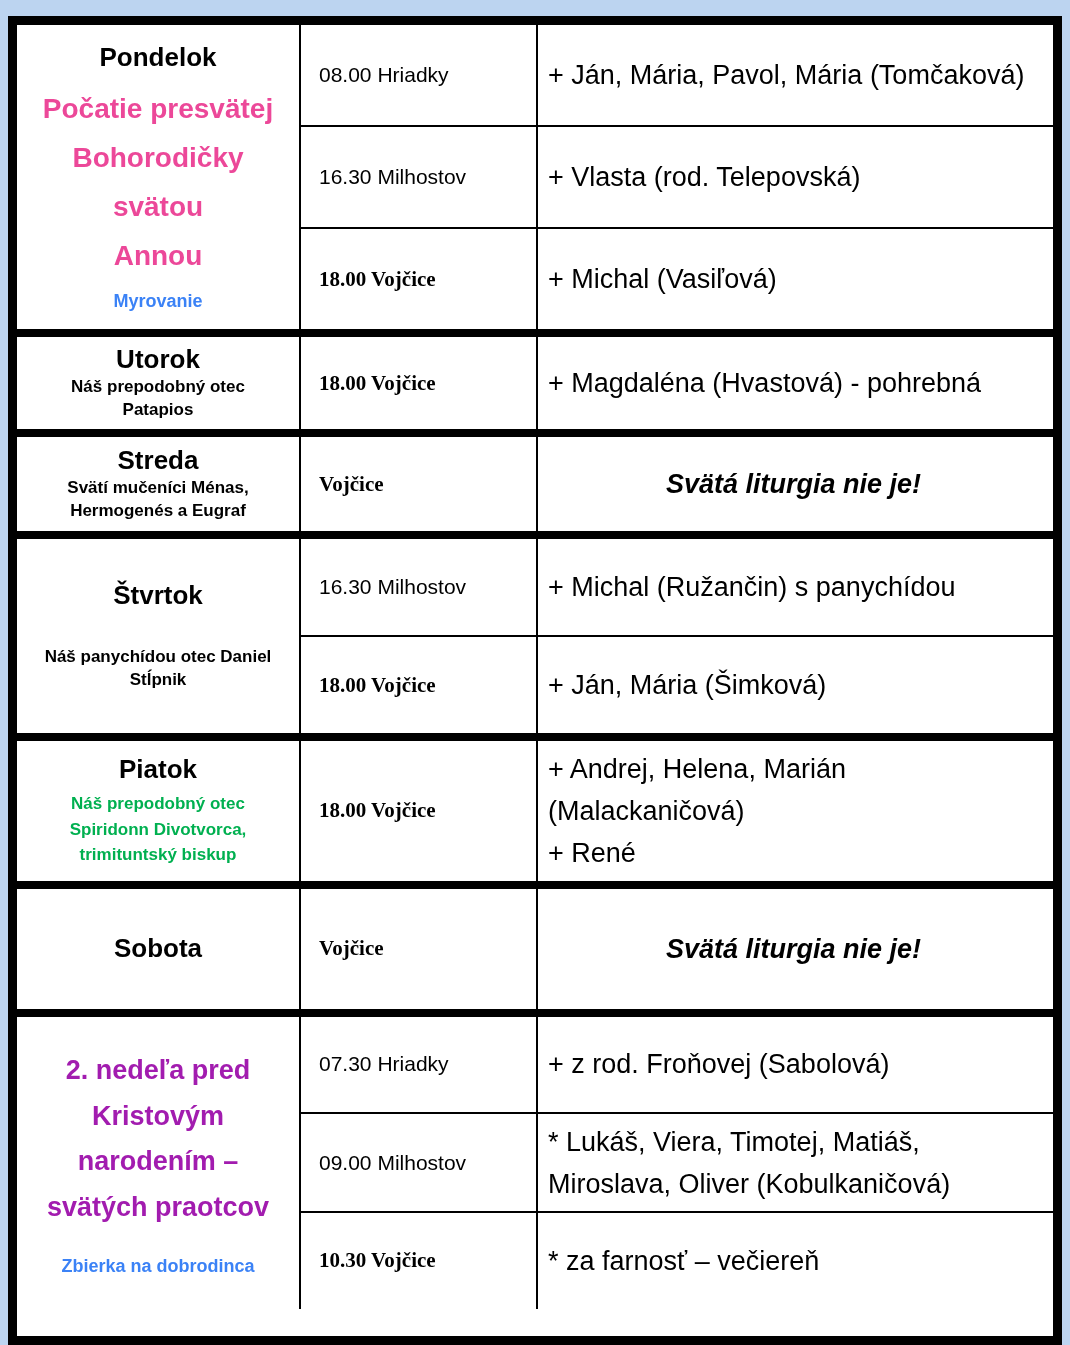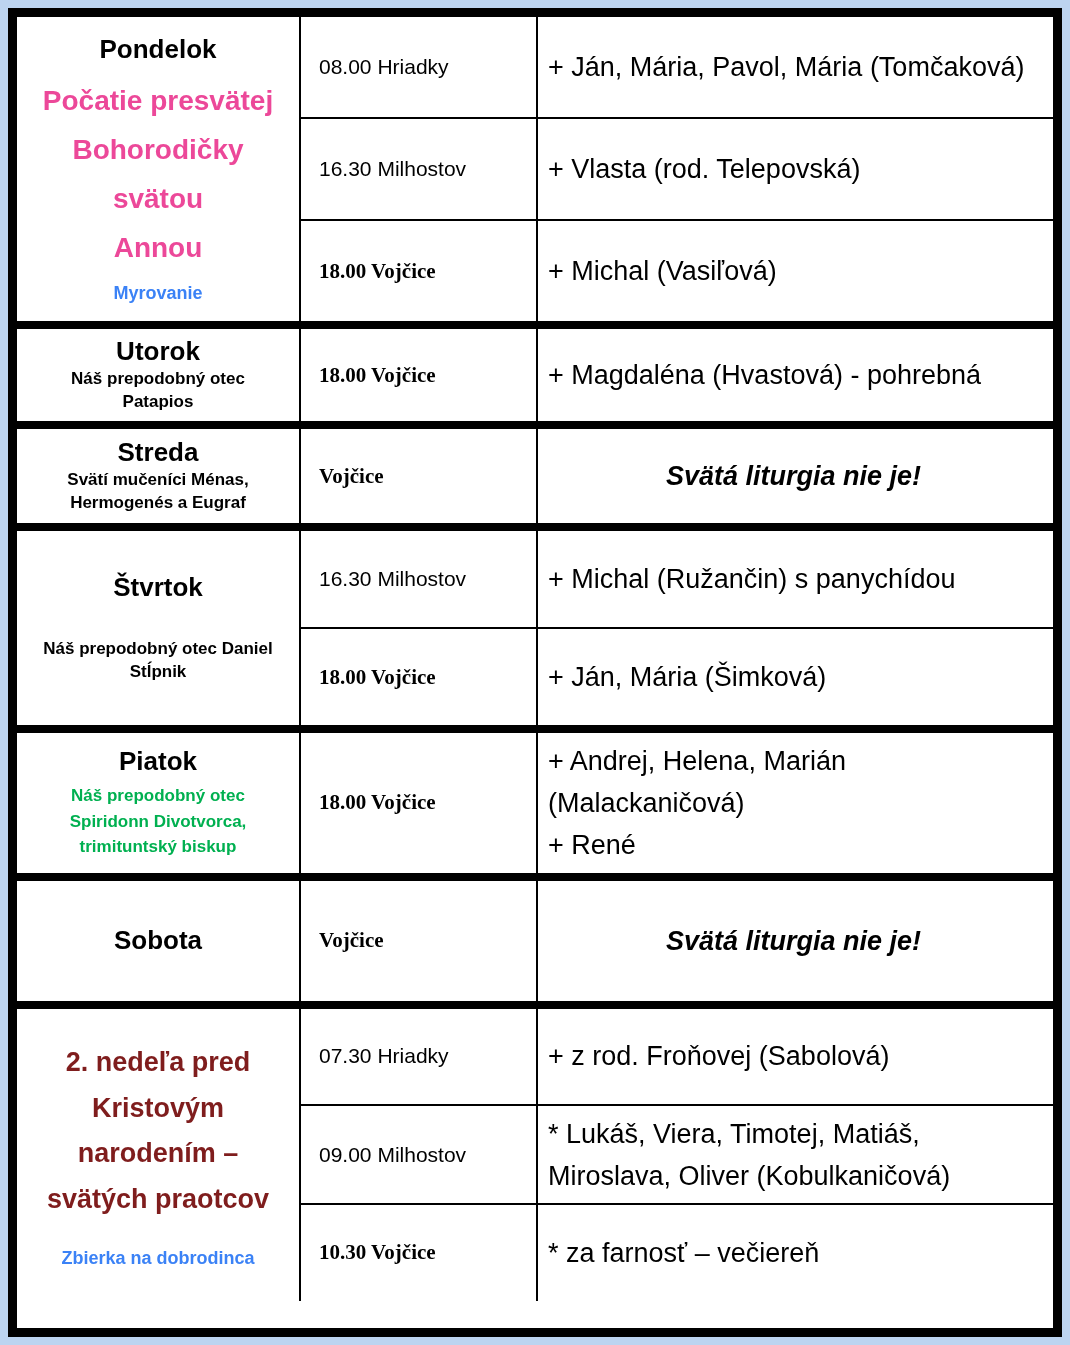--- a/index.html
+++ b/index.html
@@ -15,20 +15,21 @@
     padding: 8px;
     background: #BCD4F0;
   }
   .schedule-table {
     width: 100%;
     height: 100%;
     background: #FFFFFF;
     border: 9px solid #000;
     display: flex;
     flex-direction: column;
+    margin-top: 8px;
   }
   .day-row {
     display: grid;
     grid-template-columns: 284px 1fr;
     border-top: 8px solid #000;
   }
   .day-row:first-child { border-top: none; }
   .day-cell {
     border-right: 2px solid #000;
     display: flex;
@@ -39,21 +40,21 @@
     padding: 6px 8px;
   }
   .day-name {
     font-size: 26px;
     font-weight: 700;
     color: #000;
   }
   .day-name-red {
     font-size: 27px;
     font-weight: 700;
-    color: #7f1d1d;
+    color: #a21caf;
     line-height: 1.7;
     white-space: pre-line;
   }
   .feast {
     font-size: 17px;
     font-weight: 600;
     line-height: 1.35;
     white-space: pre-line;
   }
   .feast-red {
@@ -158,21 +159,21 @@
         <div class="service-row">
           <div class="time-cell bold">Vojčice</div>
           <div class="intention-cell no-liturgy">Svätá liturgia nie je!</div>
         </div>
       </div>
     </section>
 
     <section class="day-row" style="min-height:202px">
       <div class="day-cell">
         <div class="day-name">Štvrtok</div>
-        <div class="feast">Náš prepodobný otec Daniel
+        <div class="feast">Náš panychídou otec Daniel
 Stĺpnik</div>
       </div>
       <div class="services">
         <div class="service-row">
           <div class="time-cell">16.30 Milhostov</div>
           <div class="intention-cell">+ Michal (Ružančin) s panychídou</div>
         </div>
         <div class="service-row">
           <div class="time-cell bold">18.00 Vojčice</div>
           <div class="intention-cell">+ Ján, Mária (Šimková)</div>

